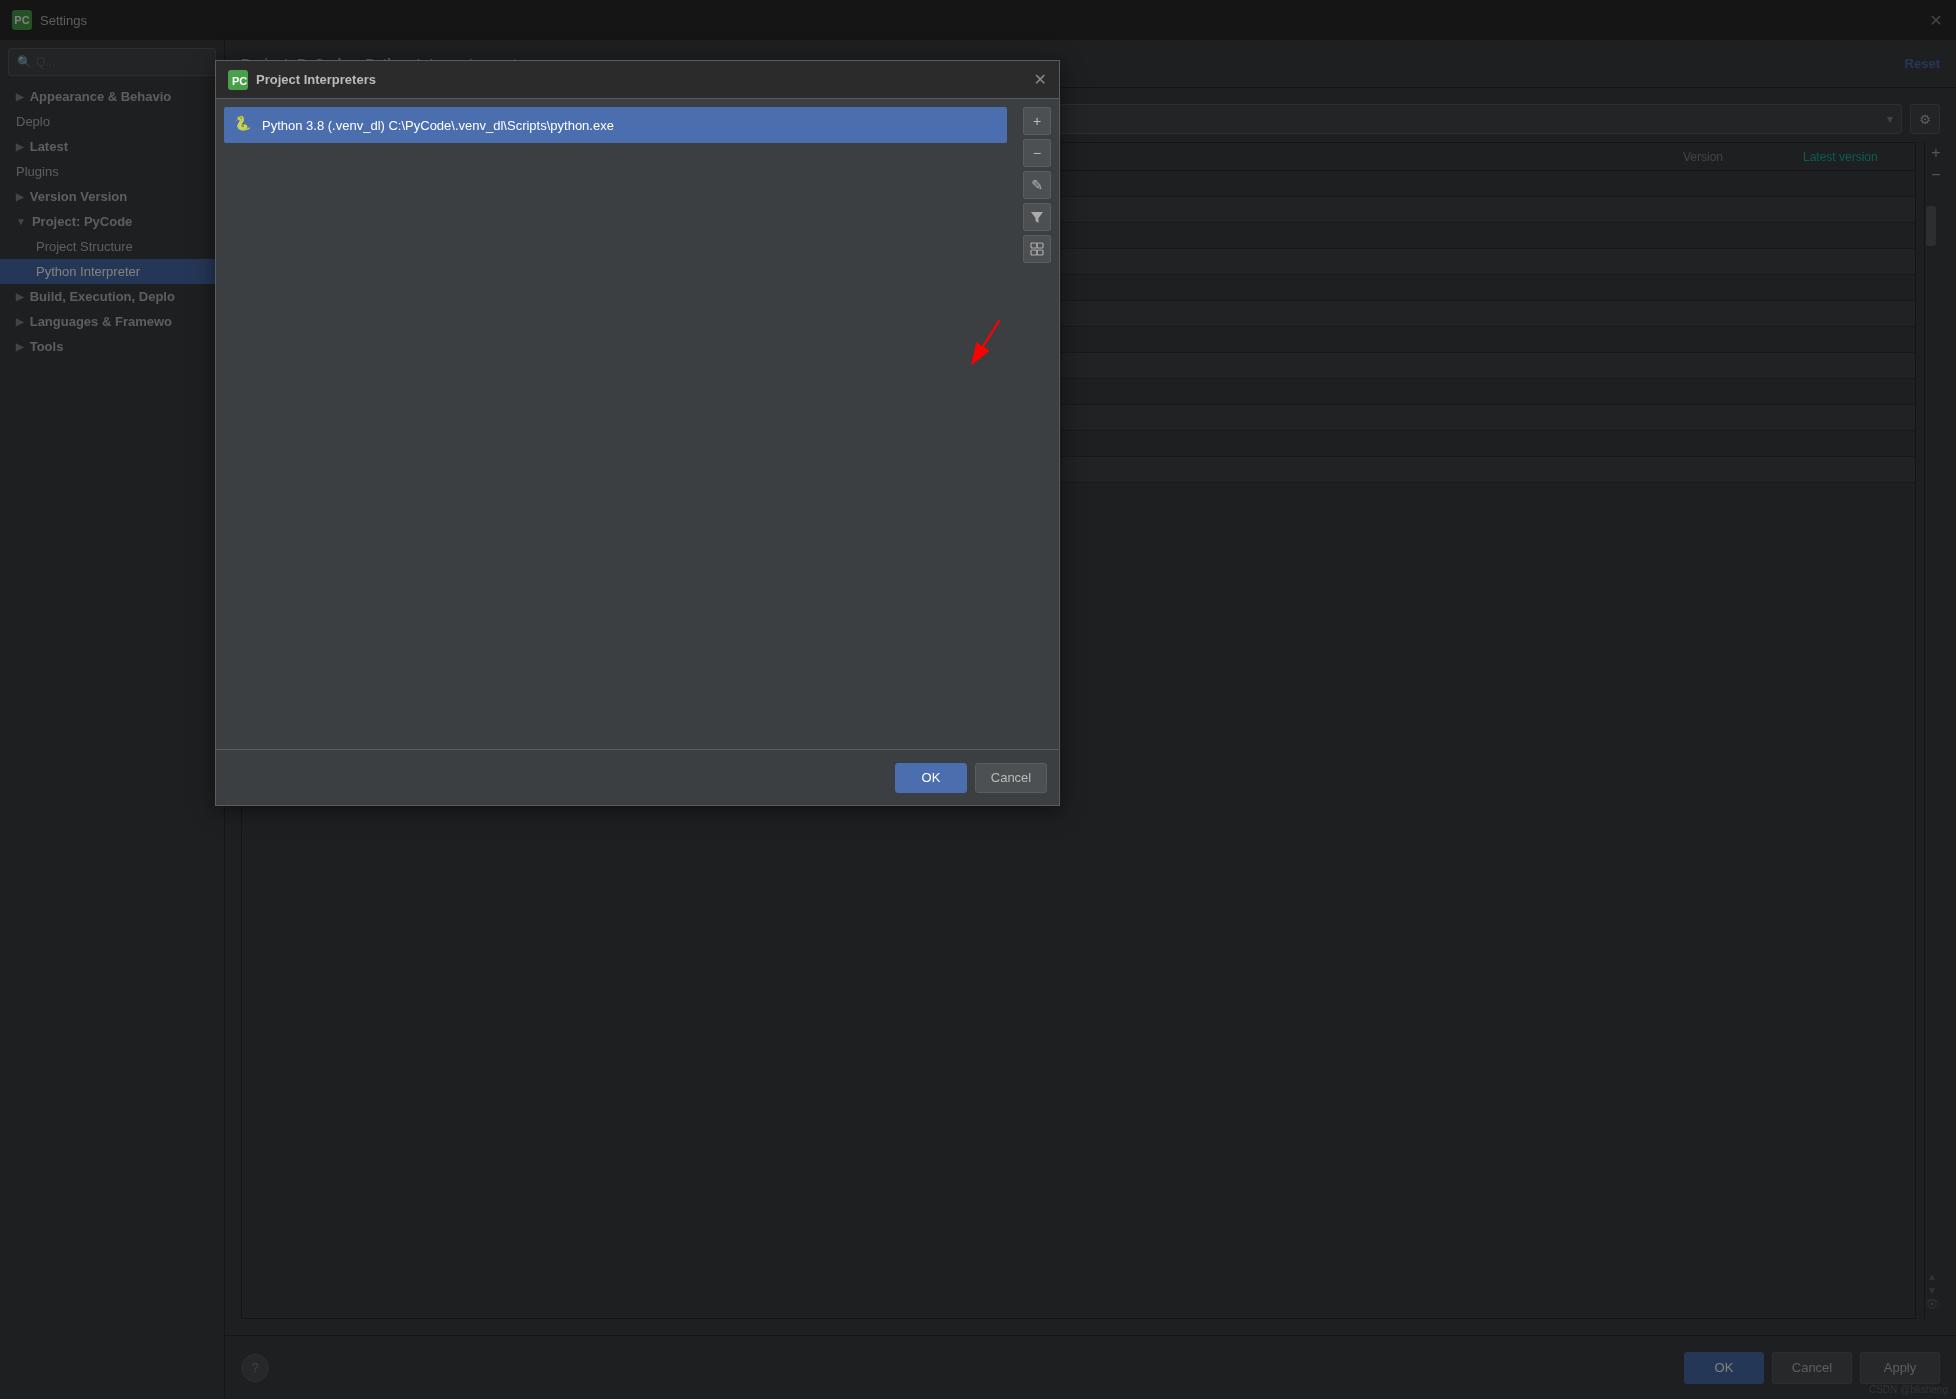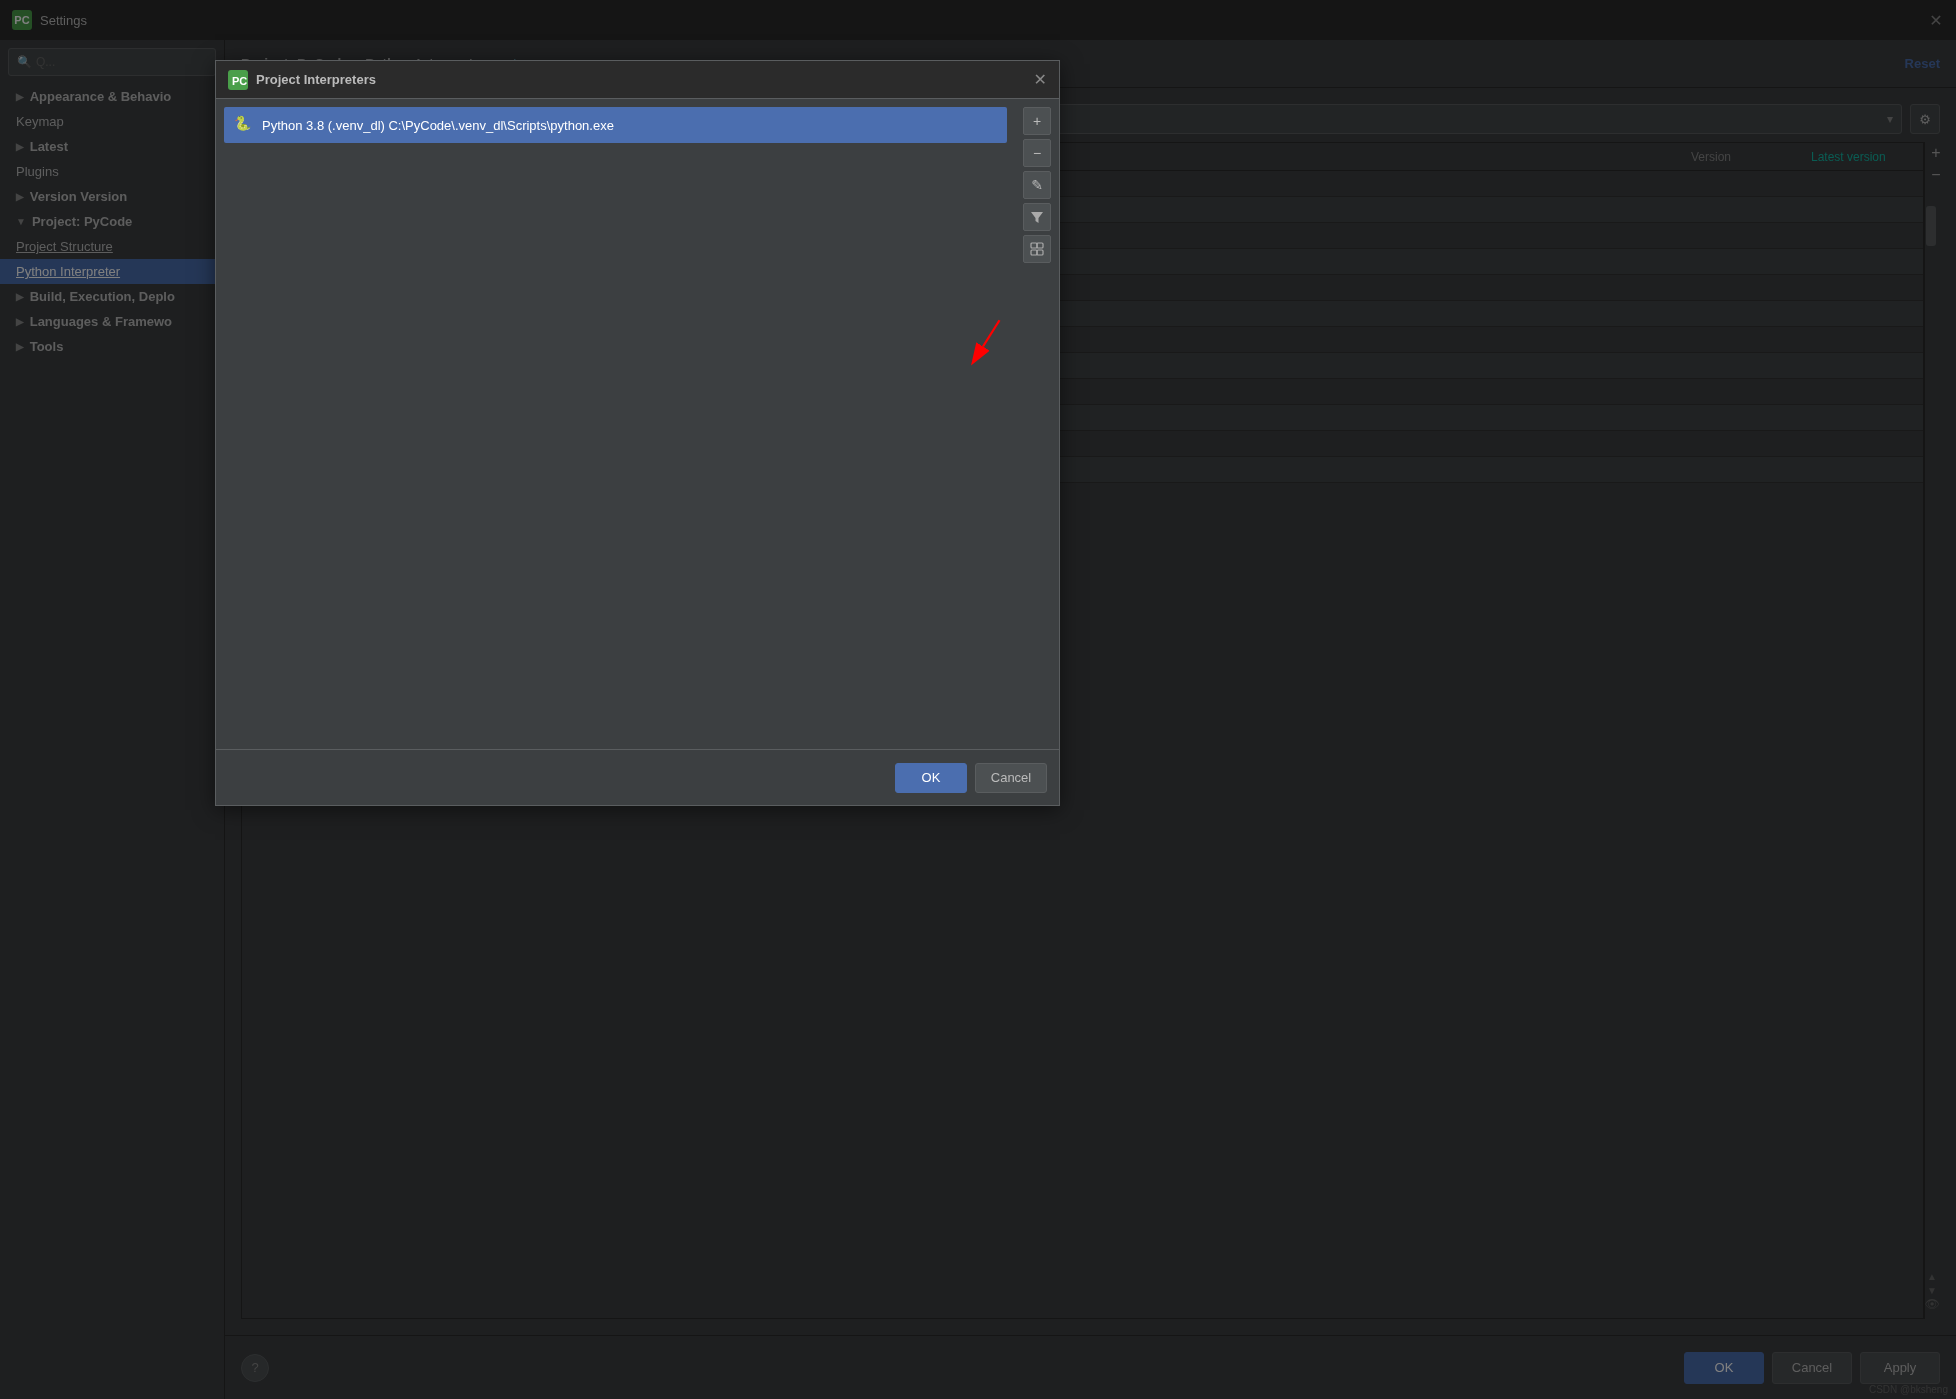--- a/index.html
+++ b/index.html
@@ -111,22 +111,21 @@
     .sidebar-item.section {
       font-weight: 600;
       color: #bbbbbb;
     }
     .sidebar-item .arrow {
       margin-right: 6px;
       font-size: 10px;
       color: #888;
     }
     .sidebar-item.child {
-      padding-left: 16px;
-      text-decoration: underline;
+      padding-left: 36px;
     }
 
     
     .main-panel {
       flex: 1;
       display: flex;
       flex-direction: column;
       background: #3c3f41;
     }
 
@@ -490,21 +489,21 @@
       <div class="search-box">
         <span>🔍</span>
         <span>Q...</span>
       </div>
 
       <div class="sidebar-item section">
         <span class="arrow">▶</span>
         <span>Appearance &amp; Behavio</span>
       </div>
       <div class="sidebar-item">
-        <span>Keymap</span>
+        <span>Deplo</span>
       </div>
       <div class="sidebar-item section">
         <span class="arrow">▶</span>
         <span>Latest</span>
       </div>
       <div class="sidebar-item">
         <span>Plugins</span>
       </div>
       <div class="sidebar-item section">
         <span class="arrow">▶</span>
@@ -554,21 +553,21 @@
         <div class="interpreter-row">
           <div class="interpreter-dropdown">
             <span style="color:#bbbbbb;font-size:12px;"></span>
             <span class="interpreter-dropdown-arrow">▾</span>
           </div>
           <div class="gear-btn">
             <span>⚙</span>
           </div>
         </div>
 
-        <div style="display:flex;flex:1;gap:0;">
+        <div style="display:flex;flex:1;gap:8px;">
           <div class="packages-area" style="flex:1;flex-direction:column;">
             <div class="packages-table-header">
               <span class="col-package">Package</span>
               <span class="col-version">Version</span>
               <span class="col-latest">Latest version</span>
             </div>
             <div class="packages-table">
 
               <div class="pkg-row"></div>
               <div class="pkg-row"></div>

